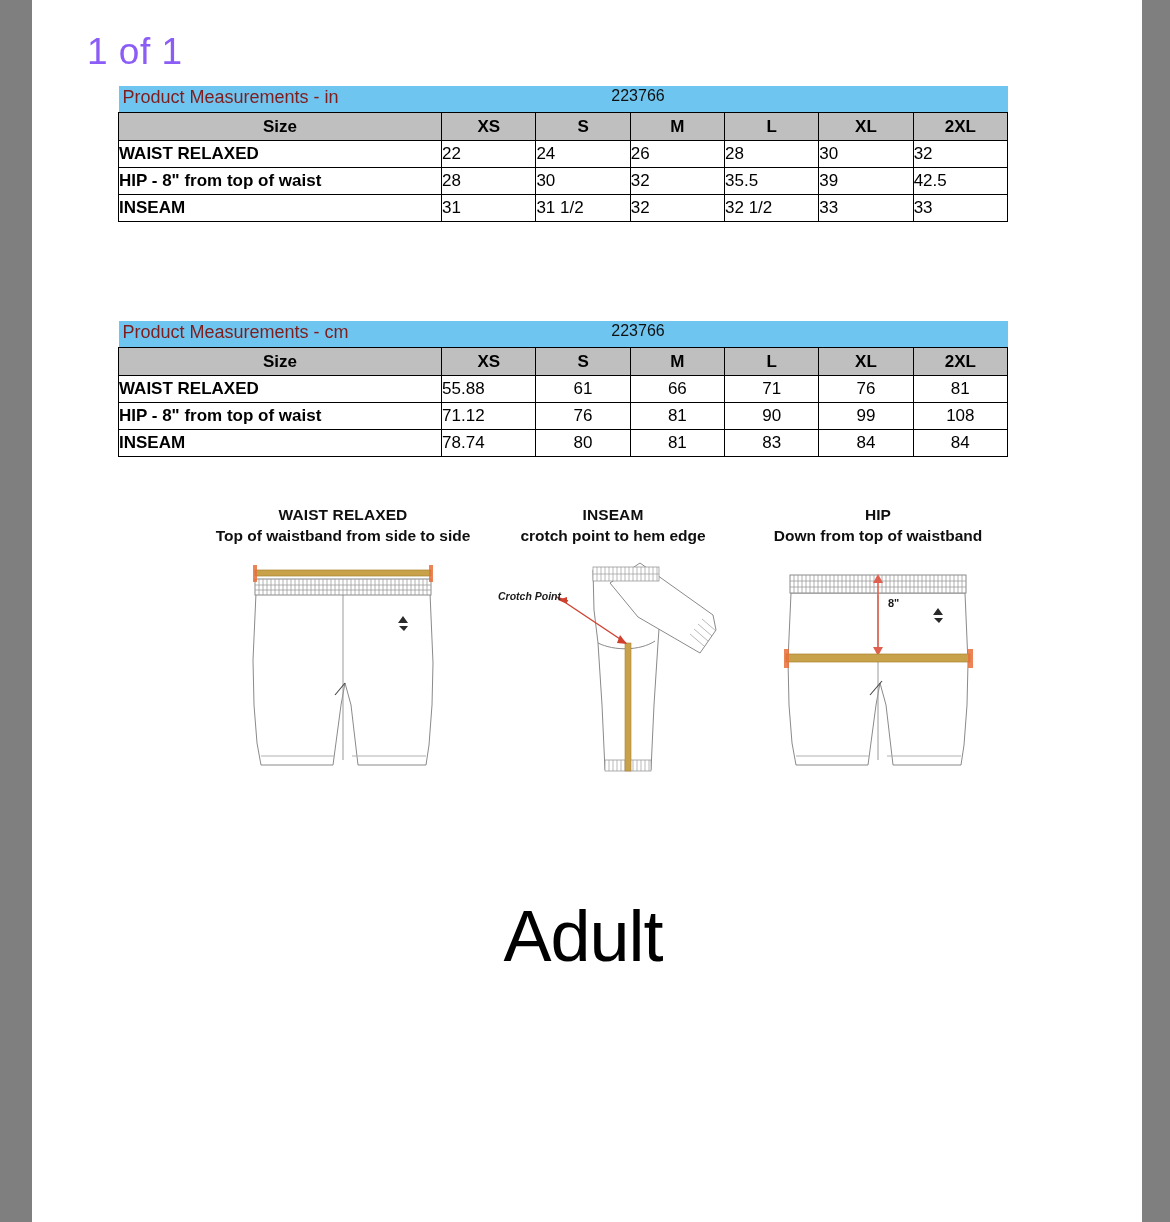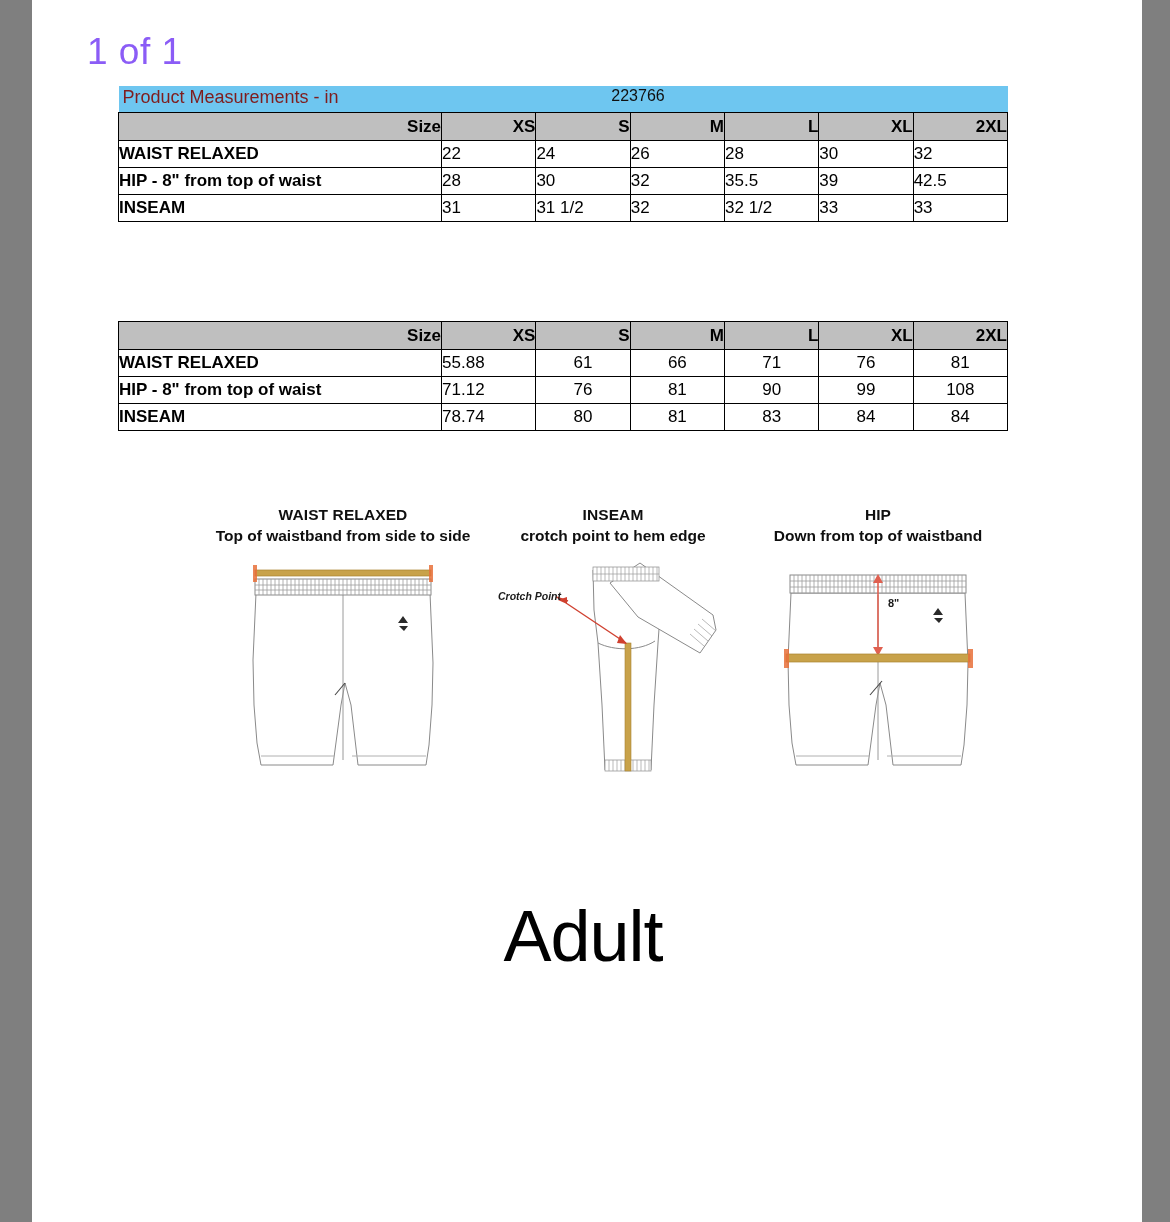--- a/index.html
+++ b/index.html
@@ -89,21 +89,21 @@
     text-align: center;
     font-size: 16px;
     color: #101010;
     padding-left: 150px;
     box-sizing: border-box;
   }
 
   
   .hdr-row td {
     background: #bfbfbf;
-    text-align: right;
+    text-align: center;
     font-weight: bold;
     font-size: 17px;
     height: 27px;
   }
 
   
   .row-label {
     font-weight: bold;
     font-size: 17px;
     padding-left: 4px;
@@ -237,20 +237,26 @@
     <colgroup>
       <col style="width:322px">
       <col style="width:94px">
         <col style="width:94px">
         <col style="width:94px">
       <col style="width:94px">
         <col style="width:94px">
         <col style="width:94px">
     </colgroup>
     <tbody>
+      <tr>
+        <td class="banner-cell" colspan="7">
+          <span class="banner-title">Product Measurements -  cm</span>
+          <span class="banner-style">223766</span>
+        </td>
+      </tr>
       <tr class="hdr-row">
         <td>Size</td>
         <td>XS</td>
         <td>S</td>
         <td>M</td>
         <td>L</td>
         <td>XL</td>
         <td>2XL</td>
       </tr>
 

